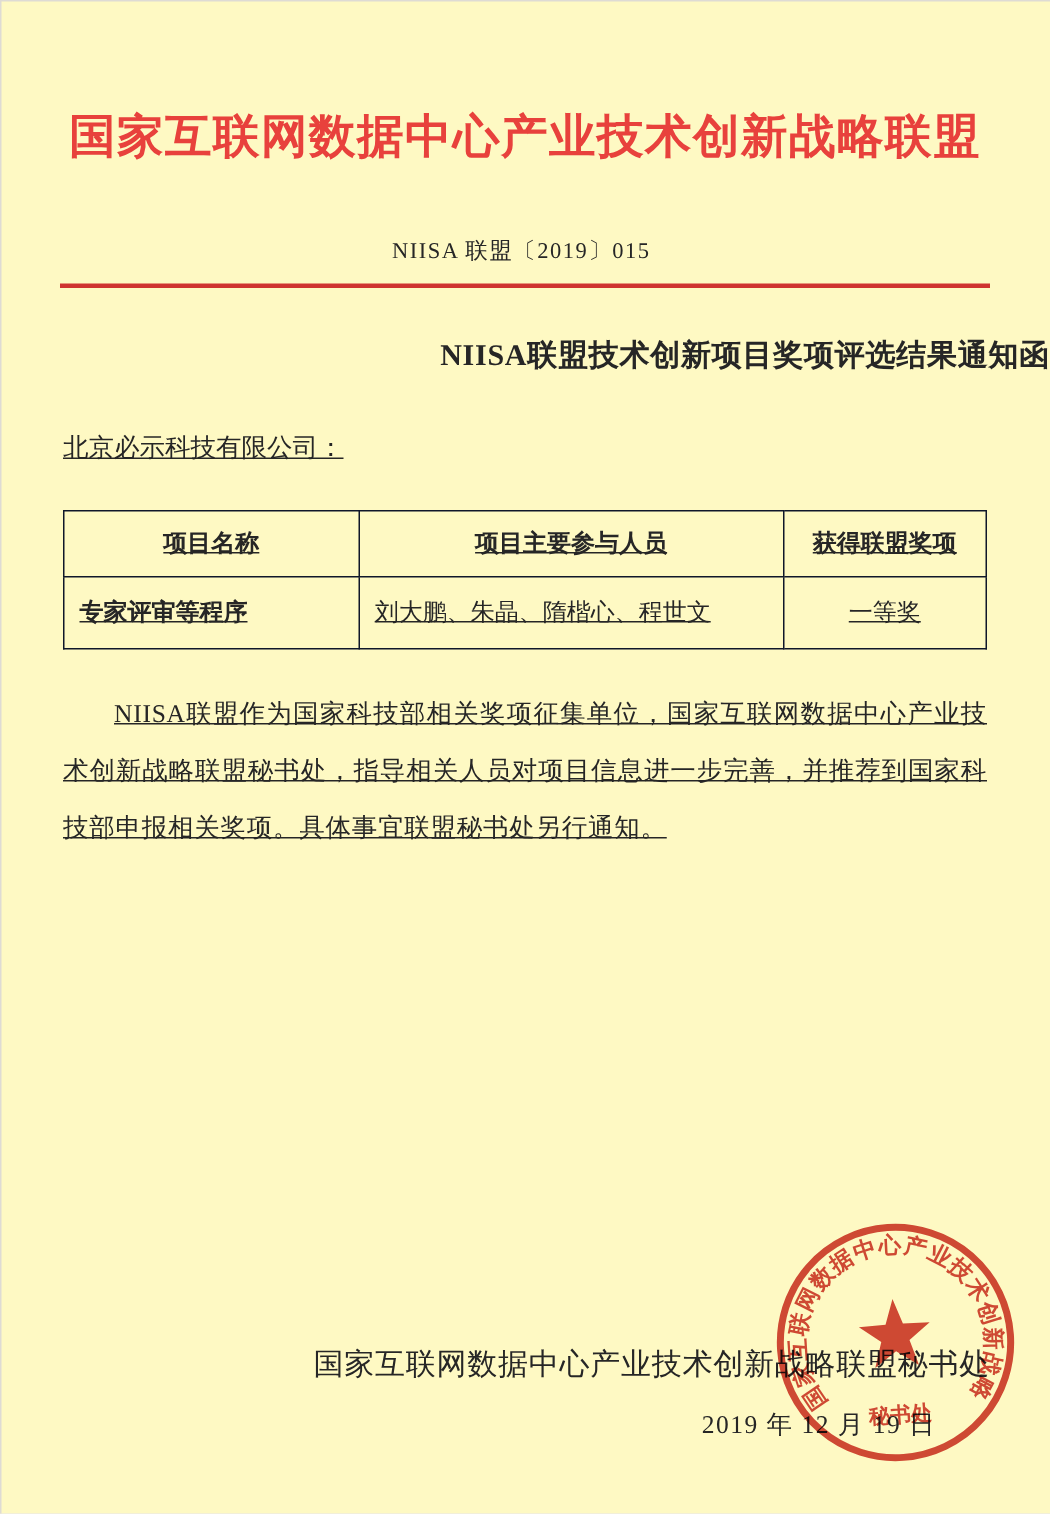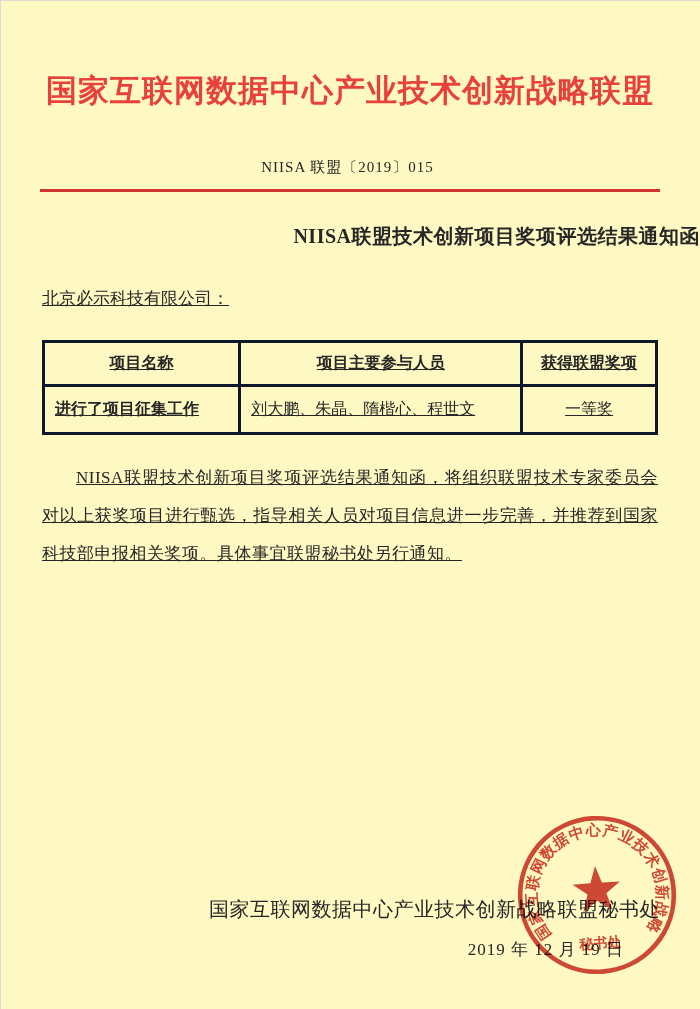--- a/index.html
+++ b/index.html
@@ -63,21 +63,21 @@
     text-indent: 2em;
     letter-spacing: 0.5px;
   }
   .award-table {
     width: 100%;
     border-collapse: collapse;
     margin: 22px 0 16px 0;
     font-size: 16px;
   }
   .award-table th, .award-table td {
-    border: 3px solid #0f172a;
+    border: 1px solid #0f172a;
     padding: 0 10px;
   }
   .award-table th {
     height: 44px;
     font-weight: bold;
     text-align: center;
   }
   .award-table td { height: 48px; }
   .col-name  { width: 32%; }
   .col-people{ width: 46%; }
@@ -134,28 +134,28 @@
       </colgroup>
       <thead>
         <tr>
           <th>项目名称</th>
           <th>项目主要参与人员</th>
           <th>获得联盟奖项</th>
         </tr>
       </thead>
       <tbody>
         <tr>
-          <td class="cell-name">进行了项目征集工作</td>
+          <td class="cell-name">专家评审等程序</td>
           <td class="cell-people">刘大鹏、朱晶、隋楷心、程世文</td>
           <td class="cell-award">一等奖</td>
         </tr>
       </tbody>
     </table>
 
-    <p class="body-para para-after">NIISA联盟技术创新项目奖项评选结果通知函，将组织联盟技术专家委员会对以上获奖项目进行甄选，指导相关人员对项目信息进一步完善，并推荐到国家科技部申报相关奖项。具体事宜联盟秘书处另行通知。</p>
+    <p class="body-para para-after">NIISA联盟作为国家科技部相关奖项征集单位，国家互联网数据中心产业技术创新战略联盟秘书处，指导相关人员对项目信息进一步完善，并推荐到国家科技部申报相关奖项。具体事宜联盟秘书处另行通知。</p>
   </div>
 
   <div class="signature">国家互联网数据中心产业技术创新战略联盟秘书处</div>
   <div class="sign-date">2019 年 12 月 19 日</div>
 
   <div class="seal">
     <svg viewBox="0 0 160 160">
       <defs>
         <path id="sealArc" d="M 35.3 117.1 A 58 58 0 1 1 124.7 117.1" fill="none"></path>
       </defs>

